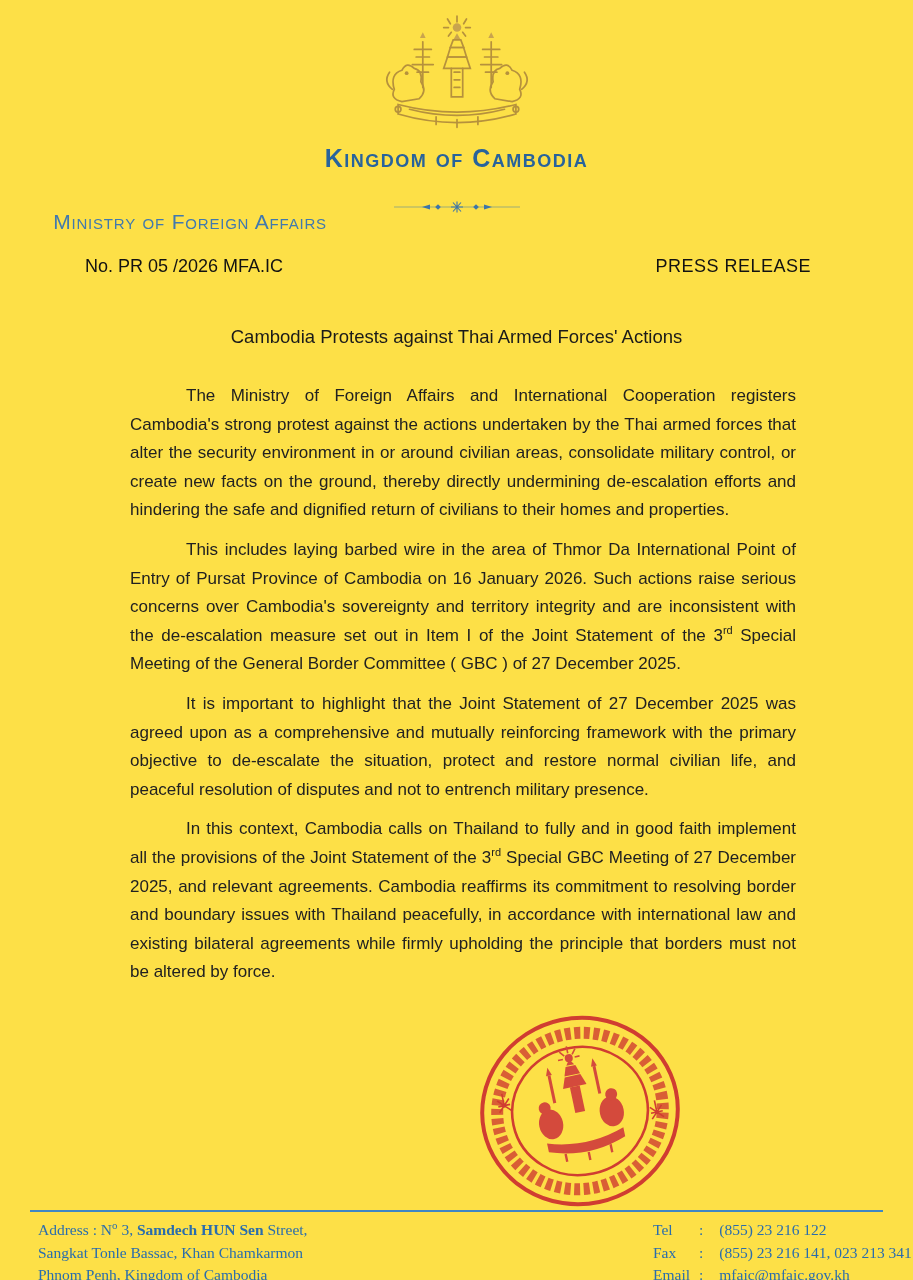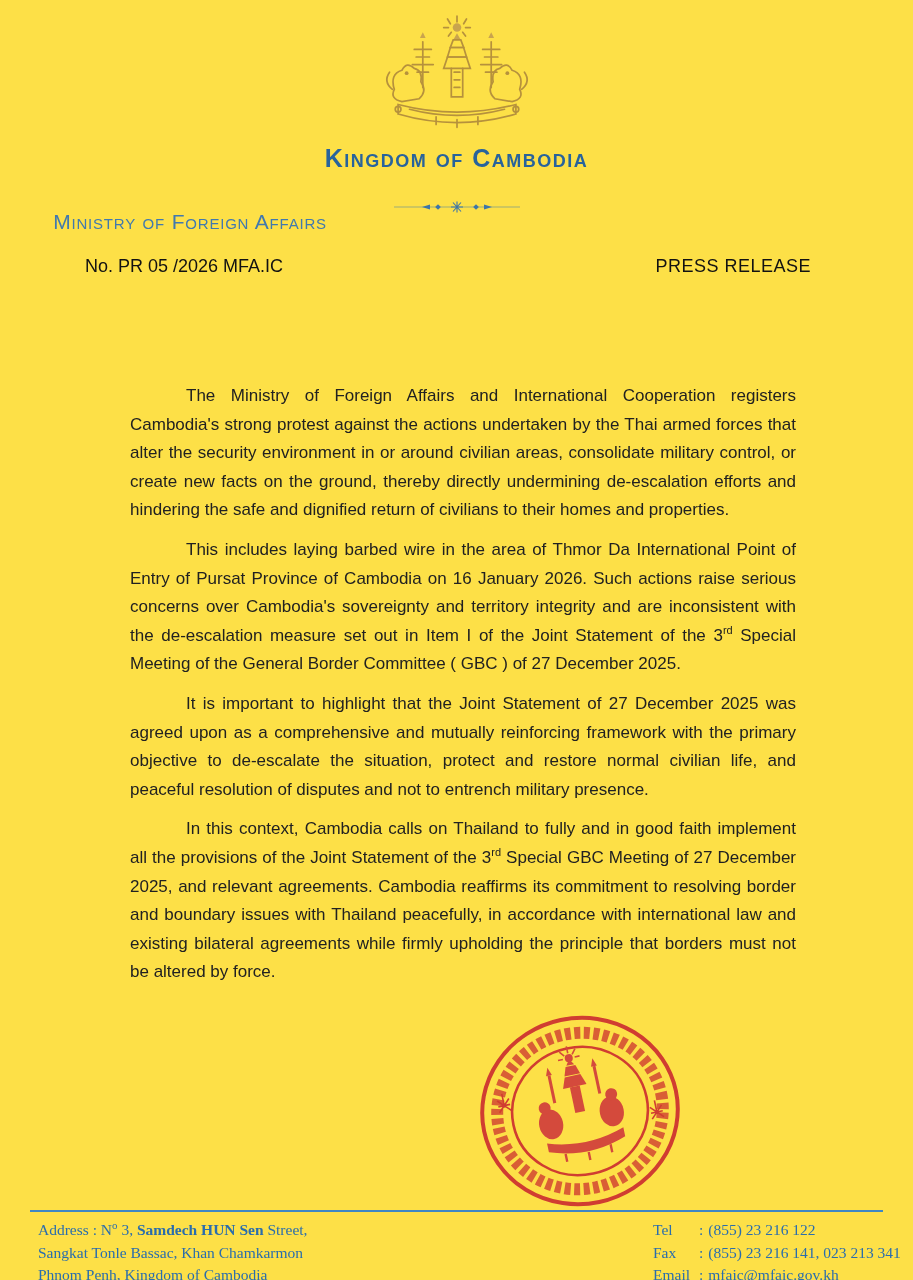--- a/index.html
+++ b/index.html
@@ -43,21 +43,21 @@
   .footer-left{
     position:absolute;top:1219px;left:38px;
     font-family:"Liberation Serif",serif;font-size:15.5px;line-height:22.5px;color:#2a6dad;
   }
   .footer-right{
     position:absolute;top:1219px;left:653px;
     font-family:"Liberation Serif",serif;font-size:15.5px;line-height:22.5px;color:#2a6dad;
   }
   .b{font-weight:bold;}
   .c-label{display:inline-block;width:46px;}
-  .c-value{margin-left:5px;}
+  .c-value{margin-left:16px;}
 </style>
 </head>
 <body>
 
 <div class="page">
 
   <div class="arms">
     <svg width="152" height="128" viewBox="0 0 160 132">
       <g stroke="#b6913c" fill="none" stroke-width="1.8" stroke-linecap="round">
 
@@ -117,20 +117,21 @@
     </svg>
   </div>
 
   <div class="ministry">
     <div>Ministry of Foreign Affairs</div>
   </div>
 
   <div class="doc-number">No. PR 05 /2026 MFA.IC</div>
   <div class="doc-type">PRESS RELEASE</div>
 
+  <div class="doc-title">Cambodia Protests against Thai Armed Forces' Actions</div>
 
   <div class="bodytext">
     <p><span>The Ministry of Foreign Affairs and International Cooperation registers Cambodia's strong protest against the actions undertaken by the Thai armed forces that alter the security environment in or around civilian areas, consolidate military control, or create new facts on the ground, thereby directly undermining de-escalation efforts and hindering the safe and dignified return of civilians to their homes and properties.</span></p>
     <p><span>This includes laying barbed wire in the area of Thmor Da International Point of Entry of Pursat Province of Cambodia on 16 January 2026. Such actions raise serious concerns over Cambodia's sovereignty and territory integrity and are inconsistent with the de-escalation measure set out in Item I of the Joint Statement of the 3</span><sup>rd</sup><span> Special Meeting of the General Border Committee ( GBC ) of 27 December 2025.</span></p>
     <p><span>It is important to highlight that the Joint Statement of 27 December 2025 was agreed upon as a comprehensive and mutually reinforcing framework with the primary objective to de-escalate the situation, protect and restore normal civilian life, and peaceful resolution of disputes and not to entrench military presence.</span></p>
     <p><span>In this context, Cambodia calls on Thailand to fully and in good faith implement all the provisions of the Joint Statement of the 3</span><sup>rd</sup><span> Special GBC Meeting of 27 December 2025, and relevant agreements. Cambodia reaffirms its commitment to resolving border and boundary issues with Thailand peacefully, in accordance with international law and existing bilateral agreements while firmly upholding the principle that borders must not be altered by force.</span></p>
   </div>
 
   <div class="seal">
     <svg width="206" height="194" viewBox="0 0 206 194">

